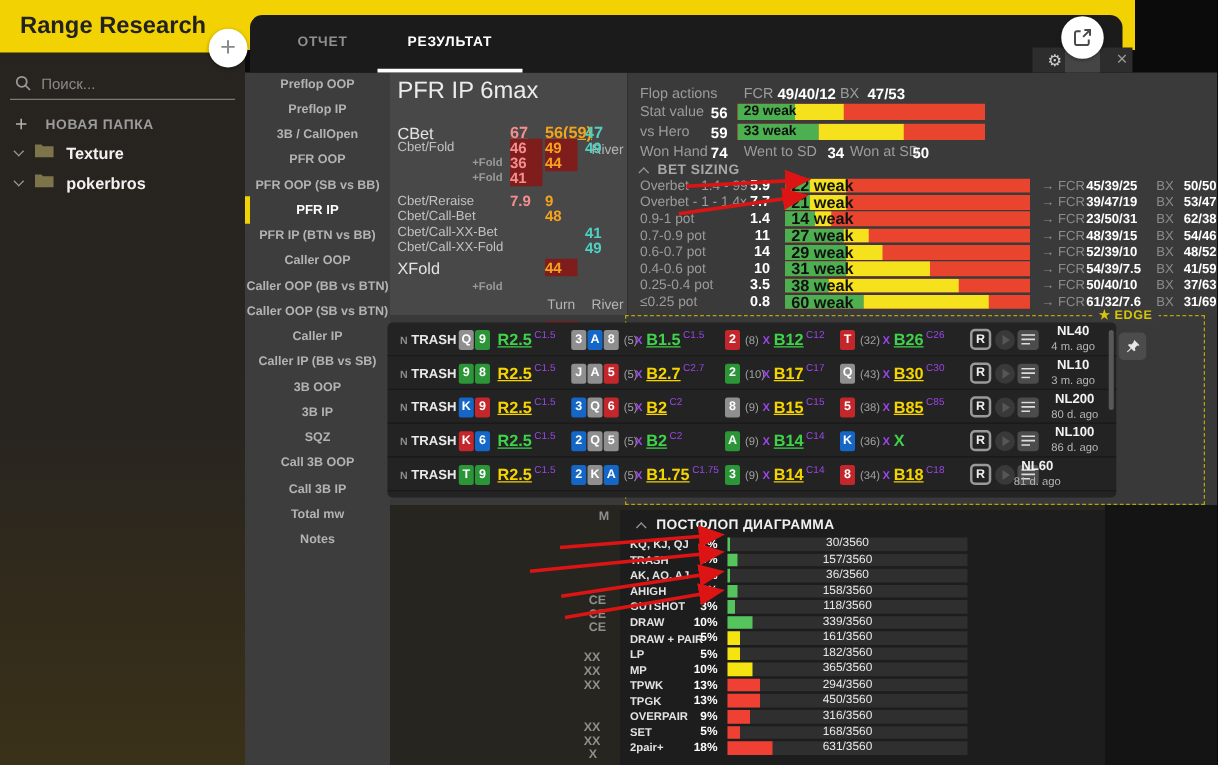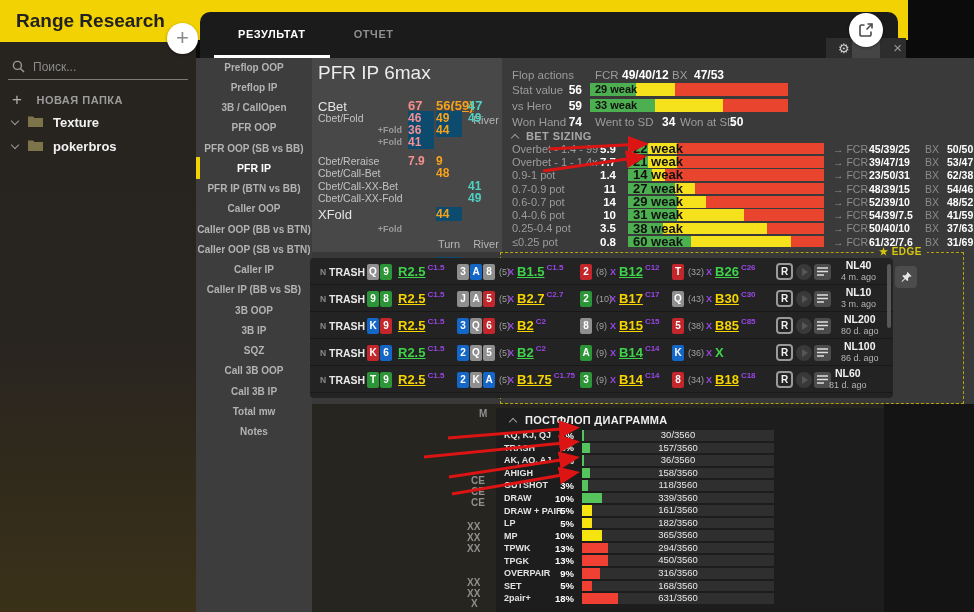--- a/index.html
+++ b/index.html
@@ -41,21 +41,21 @@
 .pfr{position:absolute;left:312px;top:58px;width:190px;height:194px;background:#484848}
 .pfr-title{position:absolute;left:6px;top:4px;font-size:19px;color:#ececec;font-weight:500}
 .prow{position:absolute;left:0;width:100%;height:12px}
 .plabel{position:absolute;left:6px;top:0;height:12px;line-height:12px;white-space:nowrap}
 .plabel.main{font-size:13px;color:#e4e4e4;font-weight:400;height:14px;line-height:14px}
 .plabel.mid{font-size:10.5px;color:#c2c2c2}
 .plabel.sub{left:0;width:90px;text-align:right;font-size:9px;color:#9a9a9a;font-weight:700}
 .pcell{position:absolute;top:-1px;height:14px;line-height:14px;font-weight:700;font-size:12px}
 .pcell.big{font-size:13px}
 .pcell.u{text-decoration:underline}
-.pcell.hl{background:#0c4a6e}
+.pcell.hl{background:#7f1d1d}
 .phead{position:absolute;height:12px;line-height:12px;color:#b5b5b5;font-size:11px;text-align:center}
 .c-red{color:#f58f8f}.c-orange{color:#f6a21d}.c-teal{color:#4fd0c0}
 
 .summary{position:absolute;left:502px;top:58px;width:472px;height:194px;background:#3a3a3a}
 .srow{position:absolute;left:0;width:100%;height:14px}
 .sl{position:absolute;color:#9c9c9c;font-size:11.5px;line-height:14px;white-space:nowrap}
 .sv{position:absolute;color:#fff;font-weight:700;font-size:12px;line-height:14px;white-space:nowrap}
 .sv.ra{text-align:right}
 .sbar{position:absolute;left:88px;top:0;width:198px;height:13px;background:#e8442e;overflow:hidden}
 .sbar .g{position:absolute;left:0;top:0;height:100%;background:#4caf50}
@@ -83,21 +83,21 @@
 .hand-row{position:relative;height:27px;border-bottom:1px solid #191919}
 .ha{position:absolute;top:0;height:27px;display:flex;align-items:center;gap:1px}
 .htag{color:#8a8a8a;font-size:8.5px;font-weight:700}
 .hlabel{color:#e8e8e8;font-size:10.5px;font-weight:700}
 .card{width:12px;height:16px;border-radius:2px;color:#fff;font-size:10px;font-weight:700;text-align:center;line-height:16px}
 .cs{background:#8f8f8f}.ch{background:#c3272b}.cd{background:#1467c6}.cc{background:#2b9537}
 .pot{color:#a0a0a0;font-size:9px;margin-left:3px}
 .xmark{color:#9a46e8;font-size:9px;font-weight:700;margin-right:2px}
 .alink{font-size:13px;font-weight:700;text-decoration:underline}
 .ag{color:#3fd24a}.ay{color:#f5d400}
-.asup{color:#9a46e8;font-size:8px;font-weight:700;position:relative;top:-4px;margin-left:1px}
+.asup{color:#9a46e8;font-size:8px;font-weight:400;position:relative;top:-4px;margin-left:1px}
 .bigx{color:#3fd24a;font-size:13px;font-weight:700}
 .rbtn{width:17px;height:17px;border:2px solid #9a9a9a;border-radius:4px;color:#f0f0f0;font-size:10px;font-weight:700;text-align:center;line-height:13px}
 .playbtn{width:16px;height:16px;border-radius:50%;background:#393939;display:flex;align-items:center;justify-content:center}
 .playbtn i{display:block;width:0;height:0;border-left:6px solid #565656;border-top:4px solid transparent;border-bottom:4px solid transparent;margin-left:2px}
 .notesbtn{width:17px;height:16px;border-radius:3px;background:#4c4c4c;display:flex;align-items:center;justify-content:center}
 .stake{display:flex;flex-direction:column;justify-content:center;line-height:11px}
 .stake .s1{color:#f2f2f2;font-size:10.5px;font-weight:700}
 .stake .s2{color:#b5b5b5;font-size:9px}
 .hscroll{position:absolute;right:2px;top:6px;width:4px;height:64px;background:#585858;border-radius:2px}
 .pin{position:absolute;left:895px;top:266px;width:22px;height:22px;background:#4c4c4c;border-radius:4px;z-index:4;display:flex;align-items:center;justify-content:center}
@@ -148,22 +148,22 @@
               <path d="M0 1.5h5l1.5 1.5H15v9H0z" fill="#7d744a"></path>
             </svg></div>
           <div class="folder-name">pokerbros</div>
         </div>
       </div>
   </aside>
   <div class="fab">+</div>
 
   <div class="topstrip"></div>
   <div class="tabpanel" id="tabs">
+      <div class="tab">ОТЧЕТ</div>
       <div class="tab active">РЕЗУЛЬТАТ</div>
-      <div class="tab">ОТЧЕТ</div>
     </div>
   <div class="winchip">
     <span class="gear">⚙</span>
     <span class="sq"></span>
     <span class="close">×</span>
   </div>
   <div class="extfab">
     <svg width="16" height="16" viewBox="0 0 16 16">
         <path d="M6.5 3H3.5A1.5 1.5 0 0 0 2 4.5v8A1.5 1.5 0 0 0 3.5 14h8a1.5 1.5 0 0 0 1.5-1.5V9.5" fill="none" stroke="#4a4a4a" stroke-width="1.6"></path>
         <path d="M9.5 2H14v4.5" fill="none" stroke="#4a4a4a" stroke-width="1.6"></path>
@@ -719,21 +719,21 @@
             <i></i>
           </div>
         </div>
         <div class="ha" style="left: 504px;">
           <div class="notesbtn">
             <svg width="11" height="9" viewBox="0 0 11 9">
               <path d="M0 1h11M0 4.5h11M0 8h7" stroke="#ddd" stroke-width="1.3"></path>
             </svg>
           </div>
         </div>
-        <div class="ha stake" style="left: 519px; align-items: center;">
+        <div class="ha stake" style="left: 501px; align-items: center;">
           <div class="s1">NL60</div>
           <div class="s2">81 d. ago</div>
         </div>
       </div>
       <div class="hscroll"></div>
     </section>
   <div class="pin">
     <svg width="13" height="13" viewBox="0 0 24 24" fill="#e6e6e6">
         <path d="M14.5 2.5l7 7-2.2 1.1-.9-.9-3.8 3.8.8 3.8-2.1 1.1-3.8-3.8-5.5 5.5-1.1-1.1 5.5-5.5-3.8-3.8 1.1-2.1 3.8.8 3.8-3.8-.9-.9 2.1-2.2z"></path>
       </svg>

